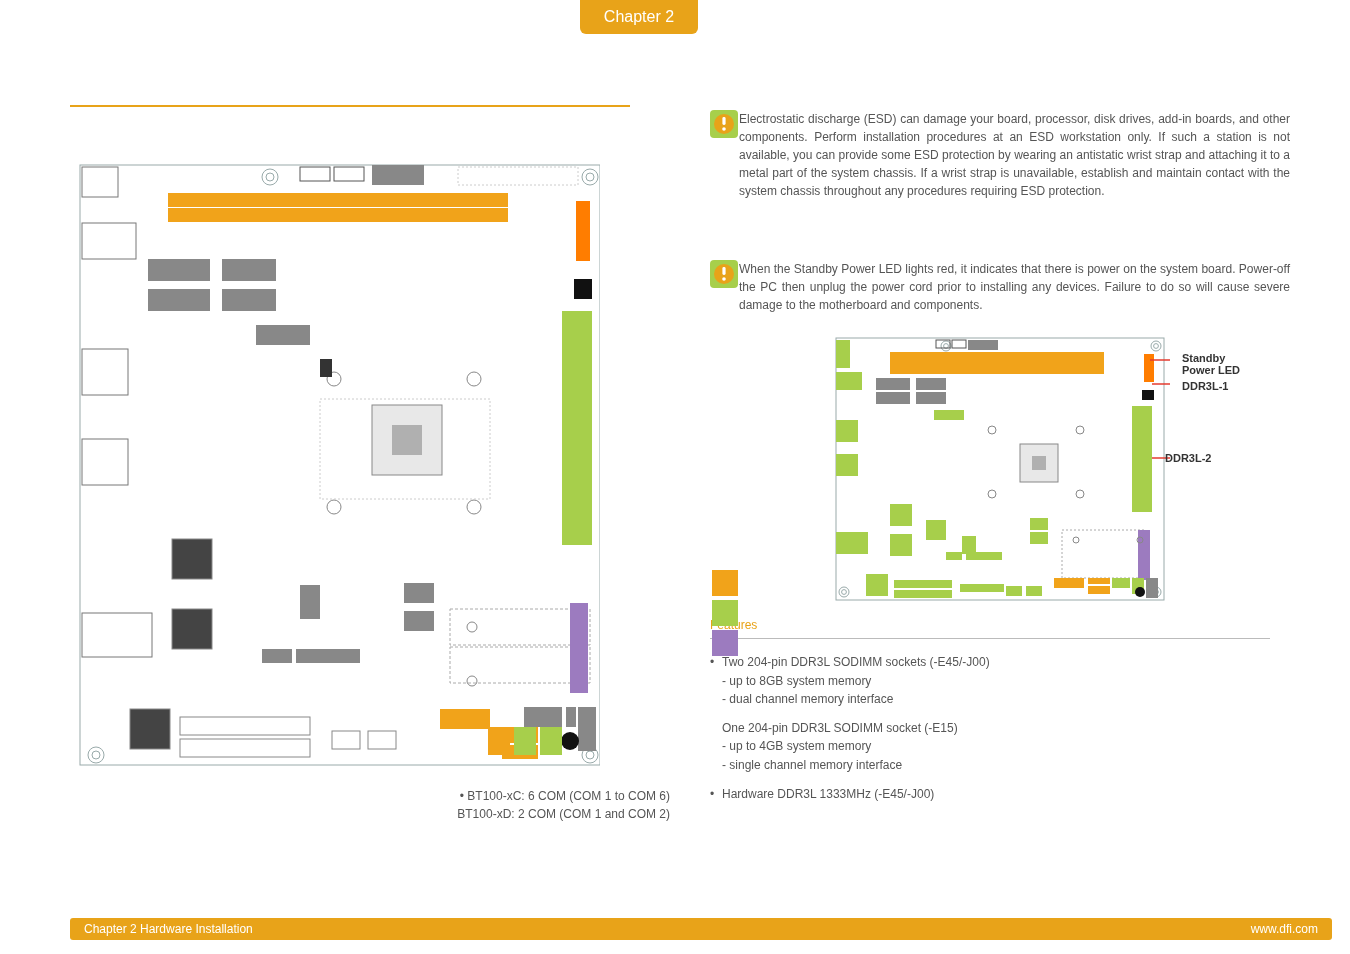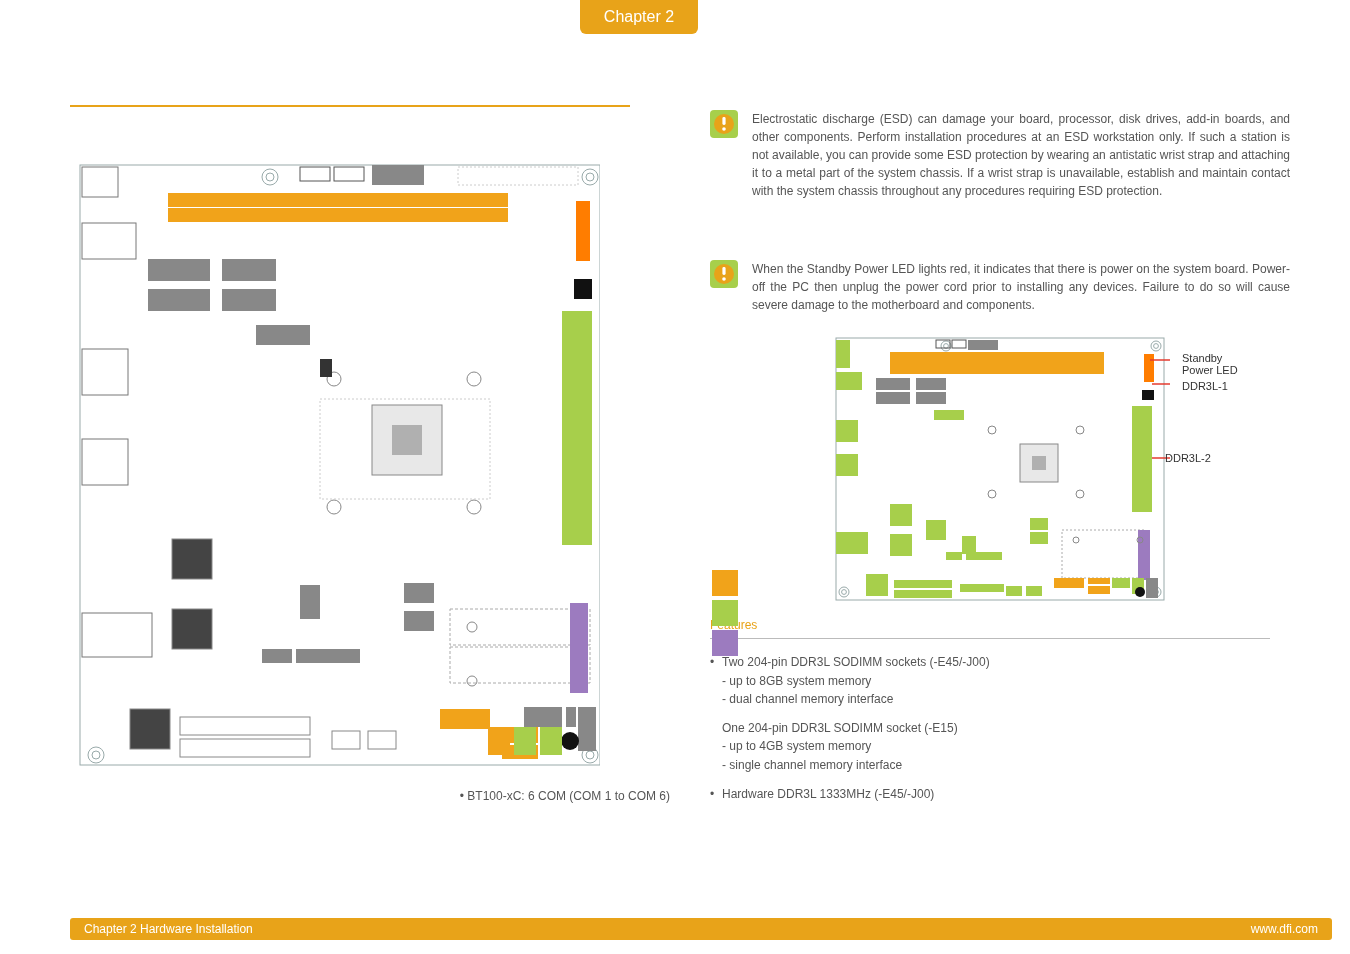--- a/index.html
+++ b/index.html
@@ -43,21 +43,21 @@
     border: none;
     border-top: 2px solid #e8a319;
     width: 560px;
     margin-bottom: 12px;
   }
 
   
   .warn-box {
     display: flex;
     align-items: flex-start;
-    gap: 14px;
+    gap: 1px;
     margin-bottom: 60px;
   }
   .warn-icon {
     width: 28px; height: 28px;
     flex: 0 0 28px;
     position: relative;
   }
   .warn-icon svg { width: 28px; height: 28px; }
   .warn-text {
     font-size: 12px;
@@ -109,20 +109,21 @@
   .swatch { width: 26px; height: 26px; }
   .sw1 { background:#f1a31a; }
   .sw2 { background:#a7cf4b; }
   .sw3 { background:#9c7bbf; }
 
   .label-right {
     position: absolute;
     font-size: 11px;
     color:#333;
     line-height:1.1;
+    font-weight:bold;
   }
 
   
   .footer {
     position: absolute;
     left: 70px; right: 18px; bottom: 14px;
     height: 22px;
     background: #e8a319;
     color: #fff;
     font-size: 12px;
@@ -248,20 +249,21 @@
 
       <g stroke="#ccc" stroke-dasharray="2 2" fill="none">
         <rect x="388" y="8" width="120" height="18"></rect>
         <rect x="250" y="240" width="170" height="100"></rect>
       </g>
     </svg>
   </div>
 
   <div class="note-left">
     <div class="bullet-row"><span>• BT100-xC: 6 COM (COM 1 to COM 6)</span></div>
+    <div style="padding-left:11px;"><span>BT100-xD: 2 COM (COM 1 and COM 2)</span></div>
   </div>
 </div>
 
 <div class="right-col">
 
   <div class="warn-box">
     <div class="warn-icon">
       <svg viewBox="0 0 28 28">
         <rect x="0" y="0" width="28" height="28" rx="4" fill="#a7cf4b"></rect>
         <circle cx="14" cy="14" r="10" fill="#e8a319"></circle>

